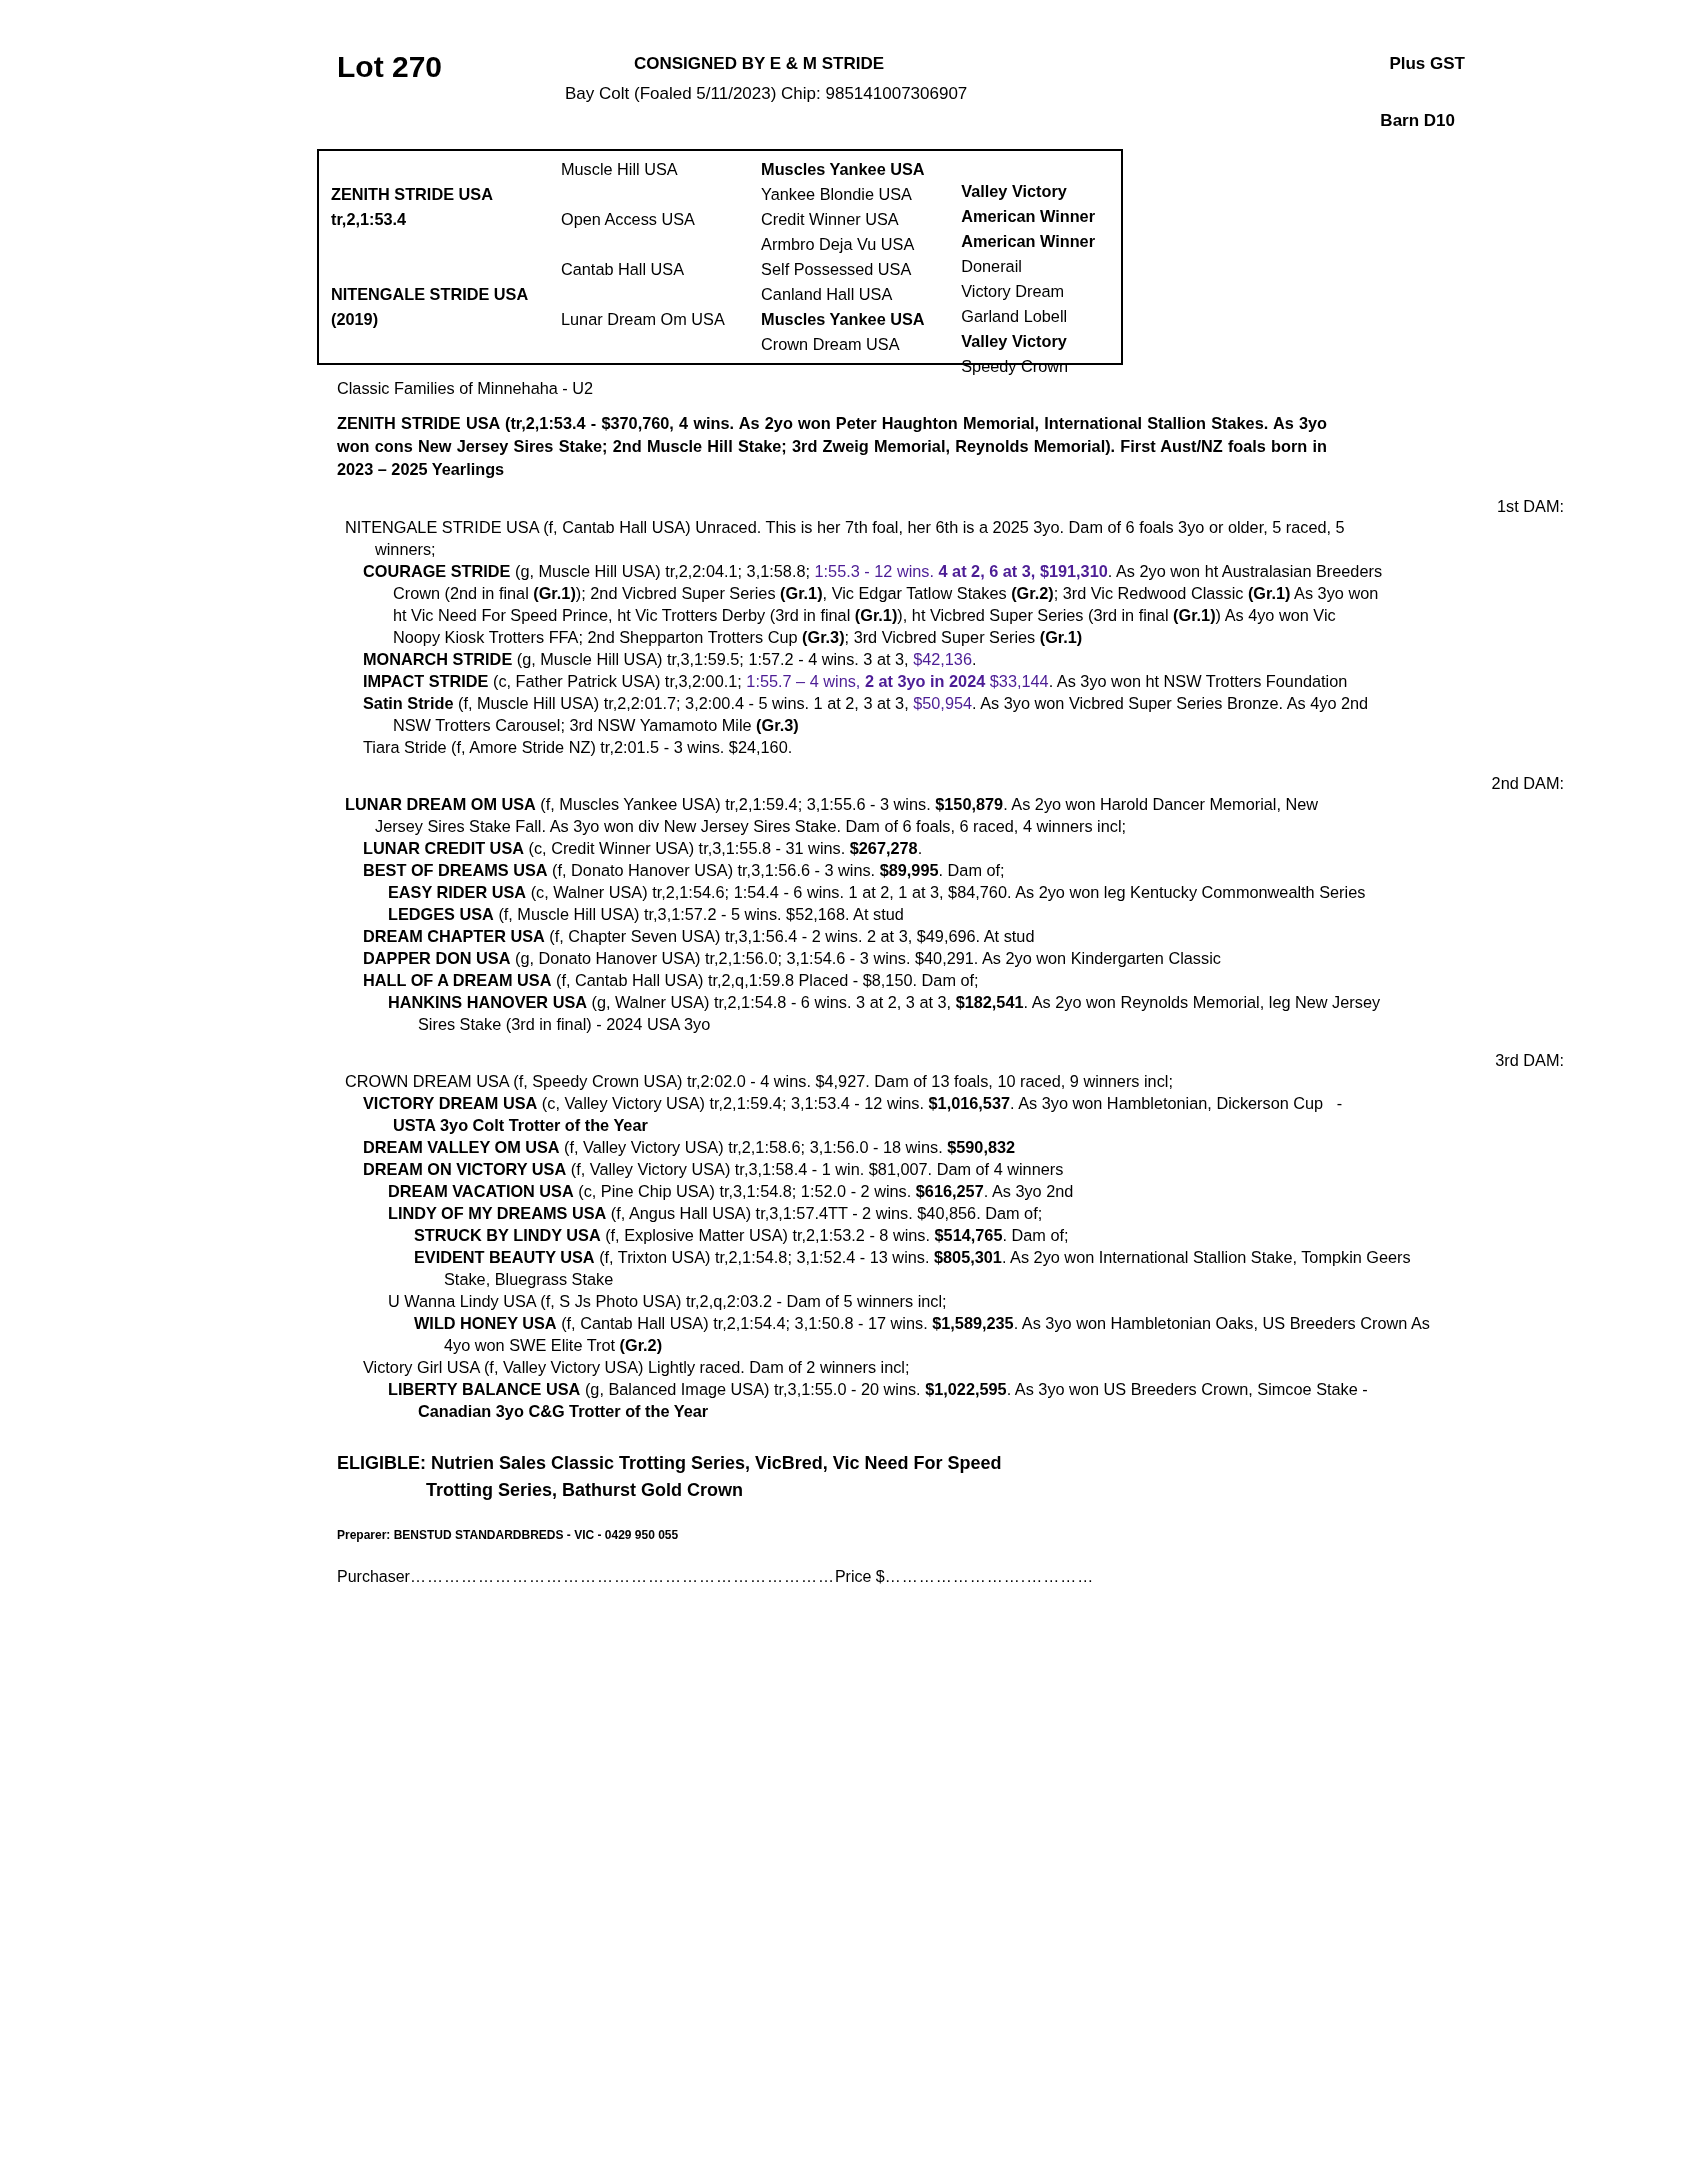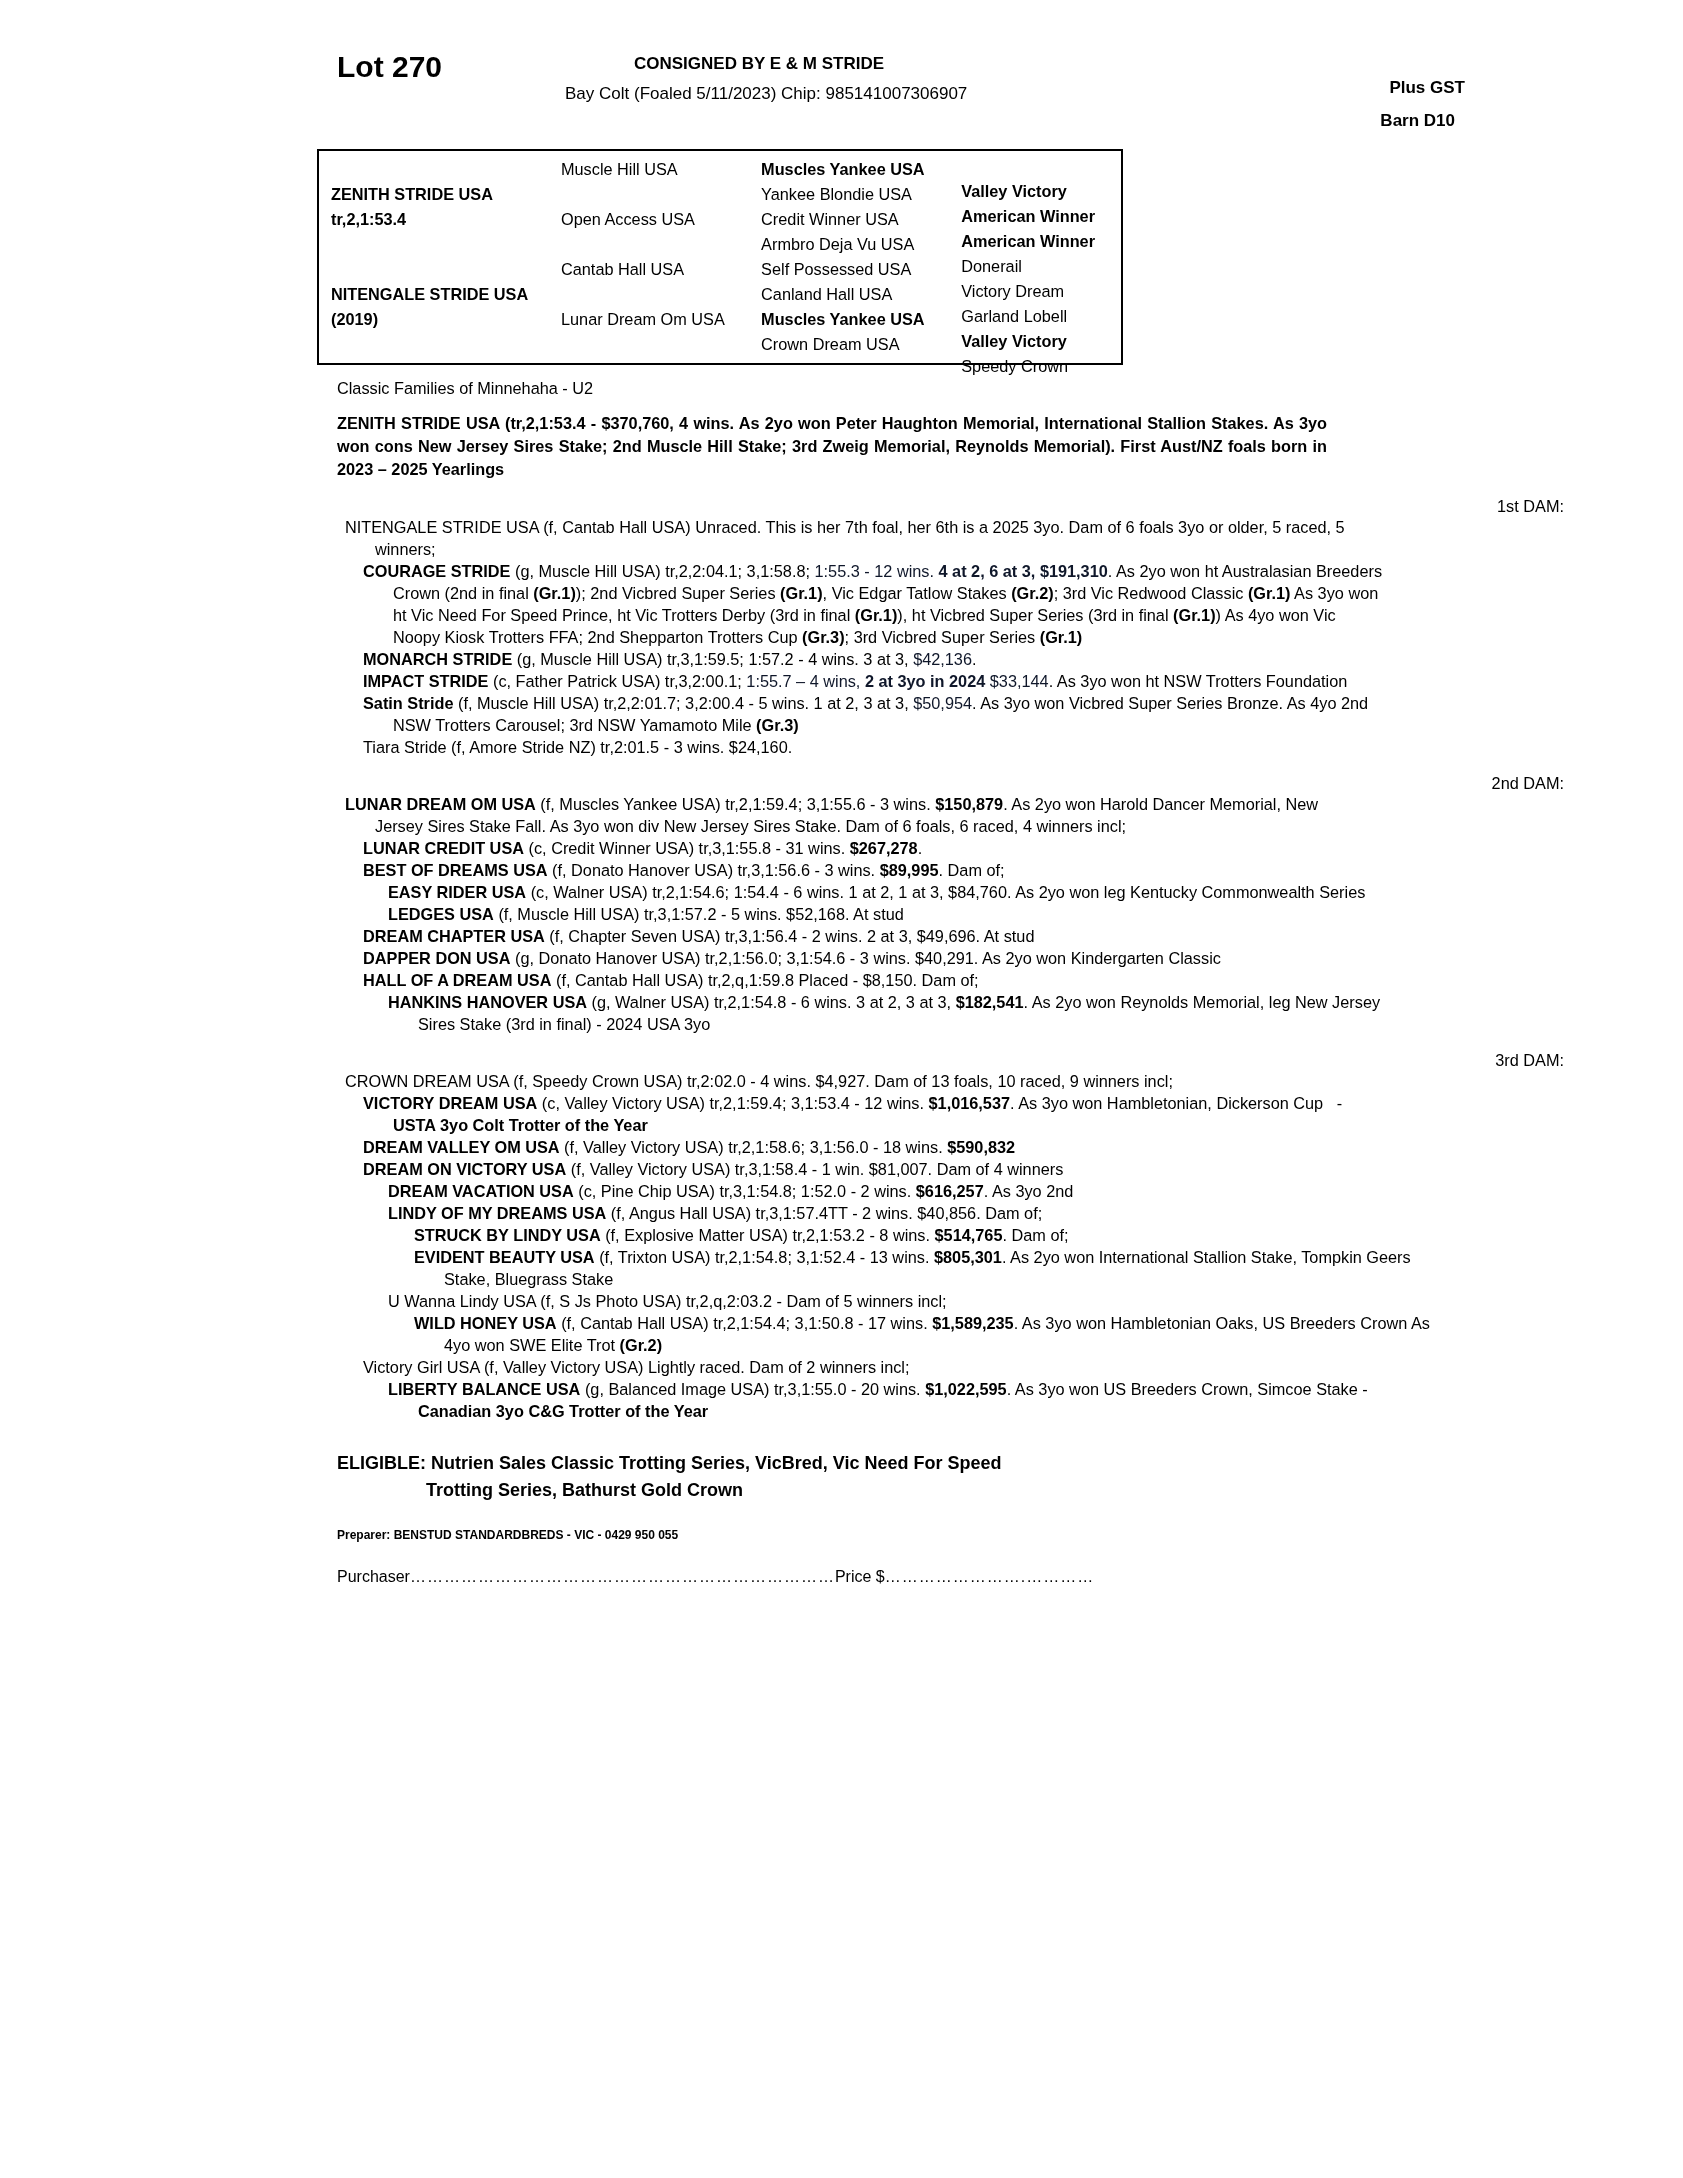--- a/index.html
+++ b/index.html
@@ -44,21 +44,20 @@
     left: 228px;
     top: 44px;
     font-size: 17px;
   }
   .plus-gst {
     position: absolute;
     right: 99px;
     top: 14px;
     font-size: 17px;
     font-weight: bold;
-    margin-top: 24px;
   }
   .barn {
     position: absolute;
     right: 109px;
     top: 71px;
     font-size: 17px;
     font-weight: bold;
   }
   
   .ped-box {
@@ -103,21 +102,21 @@
     font-size: 16.3px;
     line-height: 22px;
     width: 990px;
     text-align: left;
   }
   .lvl0 { margin-left: 8px; text-indent: 0px; padding-left: 30px; }
   .lvl1 { margin-left: 26px; padding-left: 30px; }
   .lvl2 { margin-left: 51px; padding-left: 30px; }
   .lvl3 { margin-left: 77px; padding-left: 30px; }
   .hang { text-indent: -30px; }
-  .red { color: #0f172a; }
+  .red { color: #4c1d95; }
   
   .eligible {
     margin-top: 28px;
     font-size: 18px;
     font-weight: bold;
     line-height: 27px;
     width: 891px;
   }
   .eligible .l2 { display: block; margin-left: 89px; }
   .preparer {

